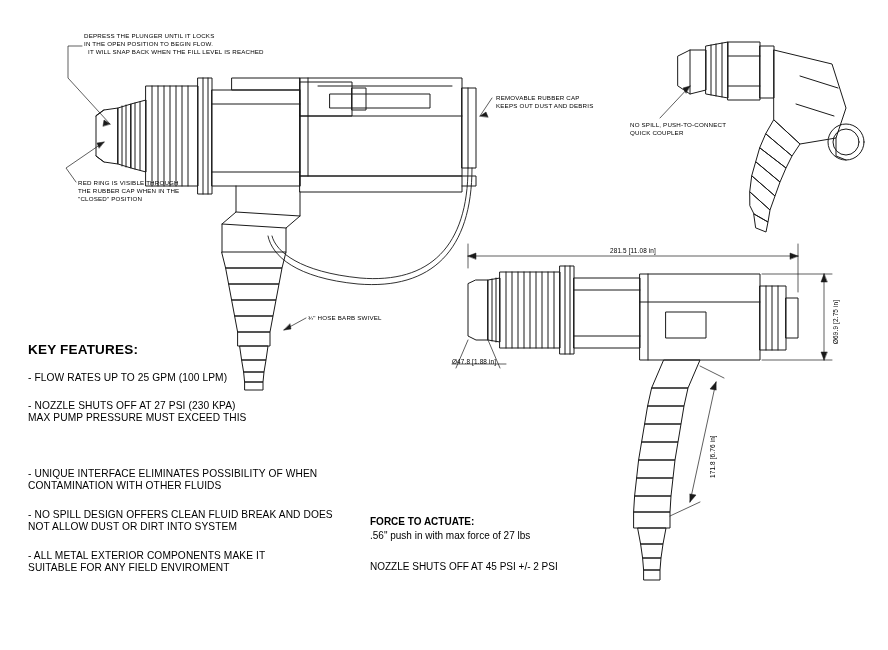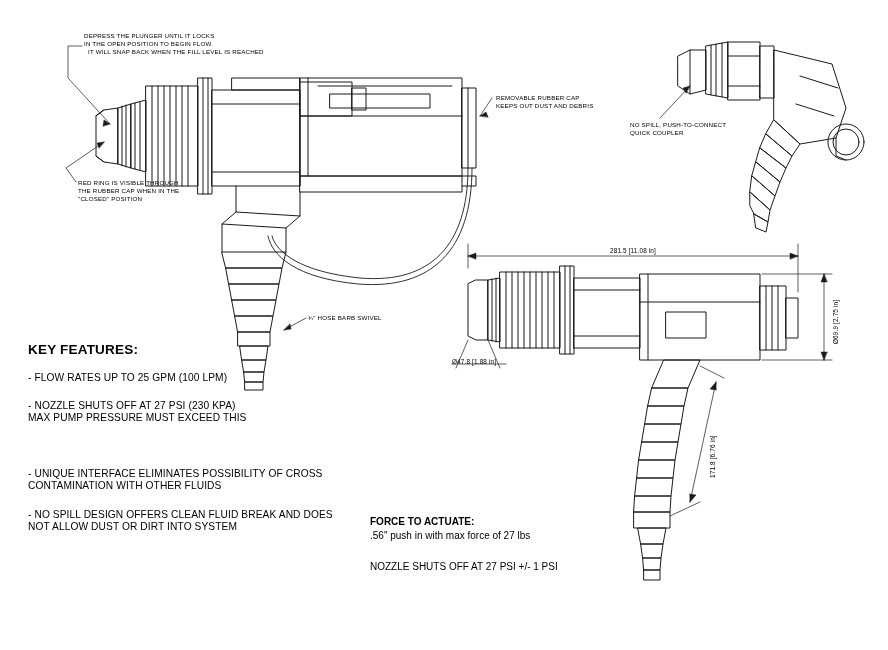--- a/index.html
+++ b/index.html
@@ -206,22 +206,24 @@
 
   <div class="txt dim" style="left:452px;top:342px;">Ø47.8 [1.88 in]</div>
 
   <div class="txt dim dim-rot-right" style="left:709px;top:462px;">171.8 [6.76 in]</div>
 
   <div class="txt kf-title" style="left:28px;top:326px;">KEY FEATURES:</div>
 
   <div class="txt kf-item" style="left:28px;top:356px;text-align:center;">- FLOW RATES UP TO 25 GPM (100 LPM)</div>
   <div class="txt kf-item" style="left:28px;top:384px;">- NOZZLE SHUTS OFF AT 27 PSI (230 KPA)
 MAX PUMP PRESSURE MUST EXCEED THIS</div>
-  <div class="txt kf-item" style="left:28px;top:452px;">- UNIQUE INTERFACE ELIMINATES POSSIBILITY OF CROSS
+  <div class="txt kf-item" style="left:28px;top:452px;">- UNIQUE INTERFACE ELIMINATES POSSIBILITY OF WHEN
 CONTAMINATION WITH OTHER FLUIDS</div>
   <div class="txt kf-item" style="left:28px;top:493px;">- NO SPILL DESIGN OFFERS CLEAN FLUID BREAK AND DOES
 NOT ALLOW DUST OR DIRT INTO SYSTEM</div>
+  <div class="txt kf-item" style="left:28px;top:534px;">- ALL METAL EXTERIOR COMPONENTS MAKE IT
+SUITABLE FOR ANY FIELD ENVIROMENT</div>
 
   <div class="txt fa-title" style="left:370px;top:500px;">FORCE TO ACTUATE:</div>
   <div class="txt fa-line" style="left:370px;top:514px;">.56" push in with max force of 27 lbs</div>
-  <div class="txt fa-line" style="left:370px;top:545px;">NOZZLE SHUTS OFF AT 27 PSI +/- 1 PSI</div>
+  <div class="txt fa-line" style="left:370px;top:545px;">NOZZLE SHUTS OFF AT 45 PSI +/- 2 PSI</div>
 
 </div>
 
 </body></html>

